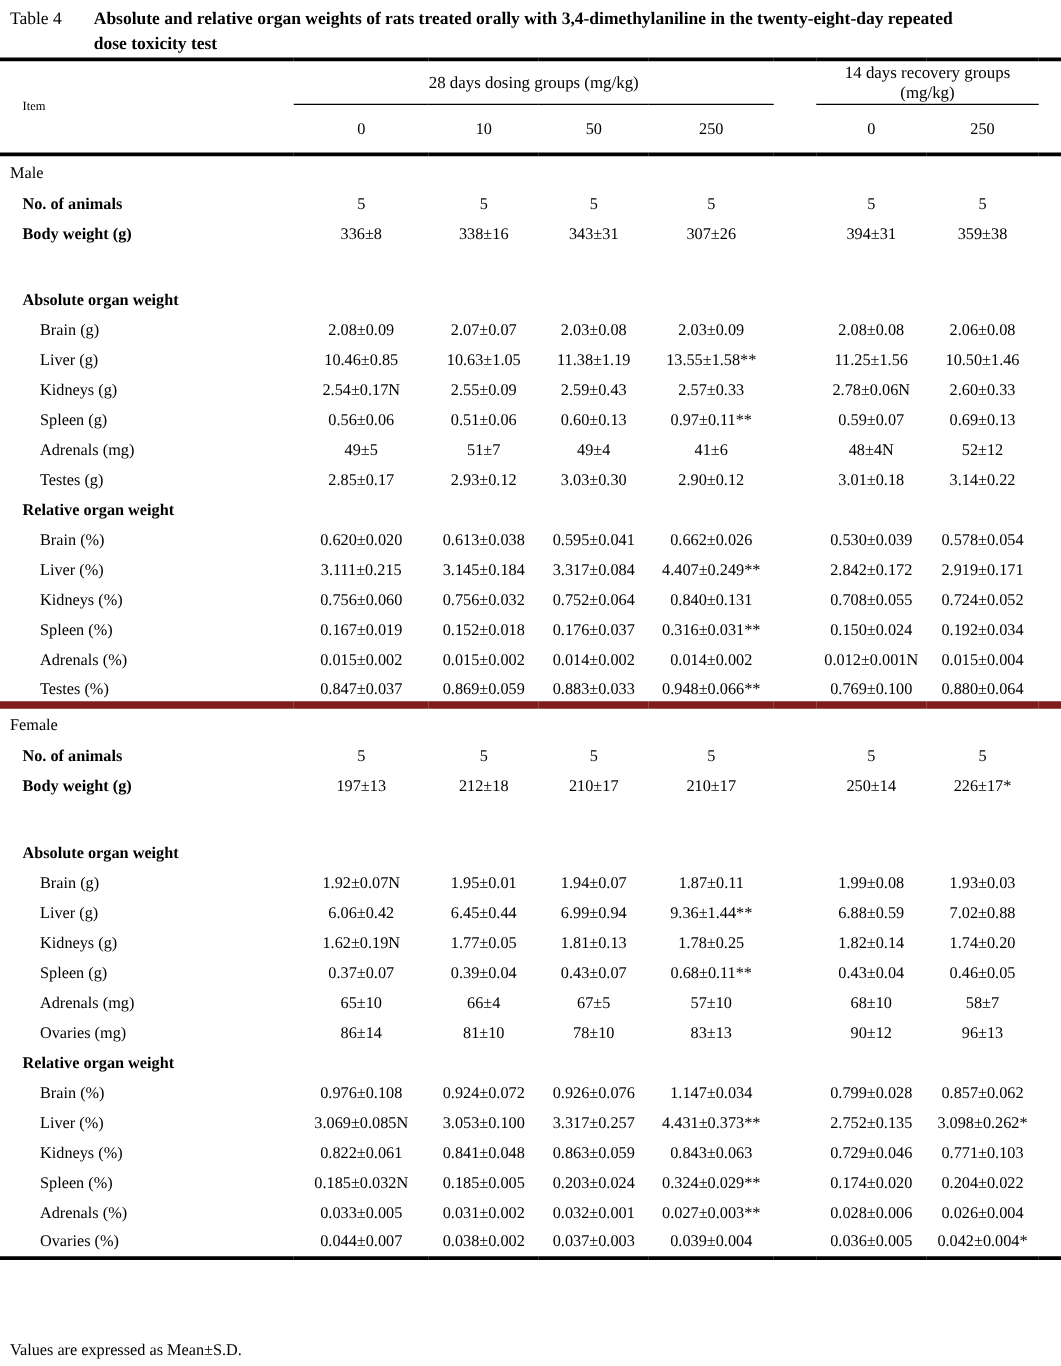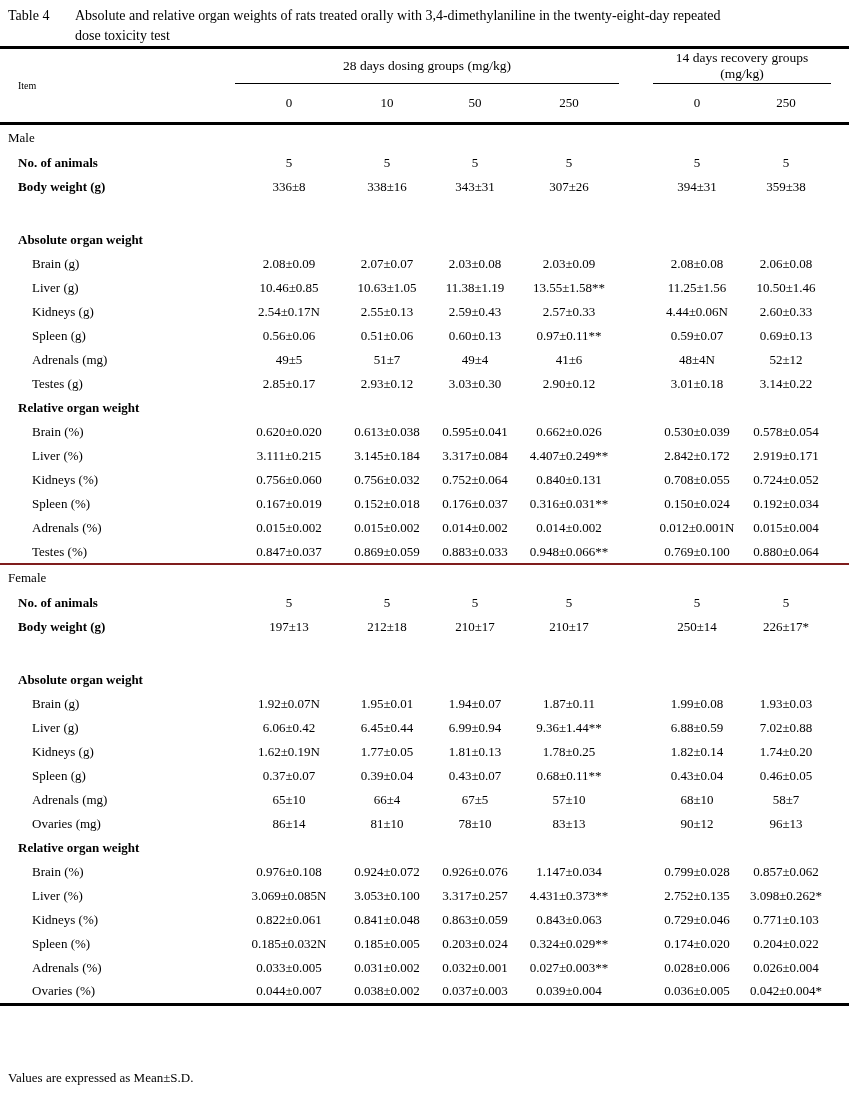--- a/index.html
+++ b/index.html
@@ -4,39 +4,39 @@
 <style>
   html,body{margin:0;padding:0;background:#fff;color:#000;}
   body{
     width:849px;height:1093px;overflow:hidden;
     font-family:"Liberation Serif","DejaVu Serif",serif;
     -webkit-font-smoothing:none;
   }
   
   .title{display:flex;padding:6px 0 0 8px;font-size:14px;line-height:20px;}
   .title-label{width:67px;flex:none;}
-  .title-text{flex:1;padding-right:0;}
+  .title-text{flex:1;padding-right:0;font-weight:bold;}
   
   table{
     width:849px;border-collapse:collapse;table-layout:fixed;
     border-top:3px solid #000;border-bottom:3px solid #000;
     font-size:13px;
   }
   thead{border-bottom:3px solid #000;}
   th{font-weight:normal;padding:0;}
   td{padding:0;}
   .item-th{text-align:left;padding-left:18px;vertical-align:middle;font-size:10px;}
   .group-th{height:34px;text-align:center;vertical-align:middle;border-bottom:1.5px solid #000;font-size:13.5px;}
   .dose-th{height:38px;text-align:center;vertical-align:middle;}
   .gap-th,.rpad-th{border:none;}
   tr.section-row td{height:26px;text-align:left;vertical-align:middle;}
   tr.data-row{height:24px;}
   tr.data-row td{vertical-align:middle;}
   tr.spacer-row td{height:29px;}
-  tr.divider{border-top:2px solid #7f1d1d;}
+  tr.divider{border-top:6px solid #7f1d1d;}
   td.label{text-align:left;white-space:nowrap;}
   .indent0{padding-left:8px;margin-top:28px;}
   .indent1{padding-left:18px;font-weight:bold;}
   .indent2{padding-left:32px;}
   td.val{text-align:center;white-space:nowrap;}
   
   .footnotes{padding:9px 0 0 8px;font-size:13px;line-height:25px;white-space:pre-wrap;}
 </style>
 </head>
 <body>
@@ -136,25 +136,25 @@
         <td class="val">11.38±1.19</td>
         <td class="val">13.55±1.58**</td>
         <td></td>
         <td class="val">11.25±1.56</td>
         <td class="val">10.50±1.46</td>
         <td></td>
       </tr>
       <tr class="data-row">
         <td class="label indent2">Kidneys (g)</td>
         <td class="val">2.54±0.17N</td>
-        <td class="val">2.55±0.13</td>
+        <td class="val">2.55±0.09</td>
         <td class="val">2.59±0.43</td>
         <td class="val">2.57±0.33</td>
         <td></td>
-        <td class="val">4.44±0.06N</td>
+        <td class="val">2.78±0.06N</td>
         <td class="val">2.60±0.33</td>
         <td></td>
       </tr>
       <tr class="data-row">
         <td class="label indent2">Spleen (g)</td>
         <td class="val">0.56±0.06</td>
         <td class="val">0.51±0.06</td>
         <td class="val">0.60±0.13</td>
         <td class="val">0.97±0.11**</td>
         <td></td>

